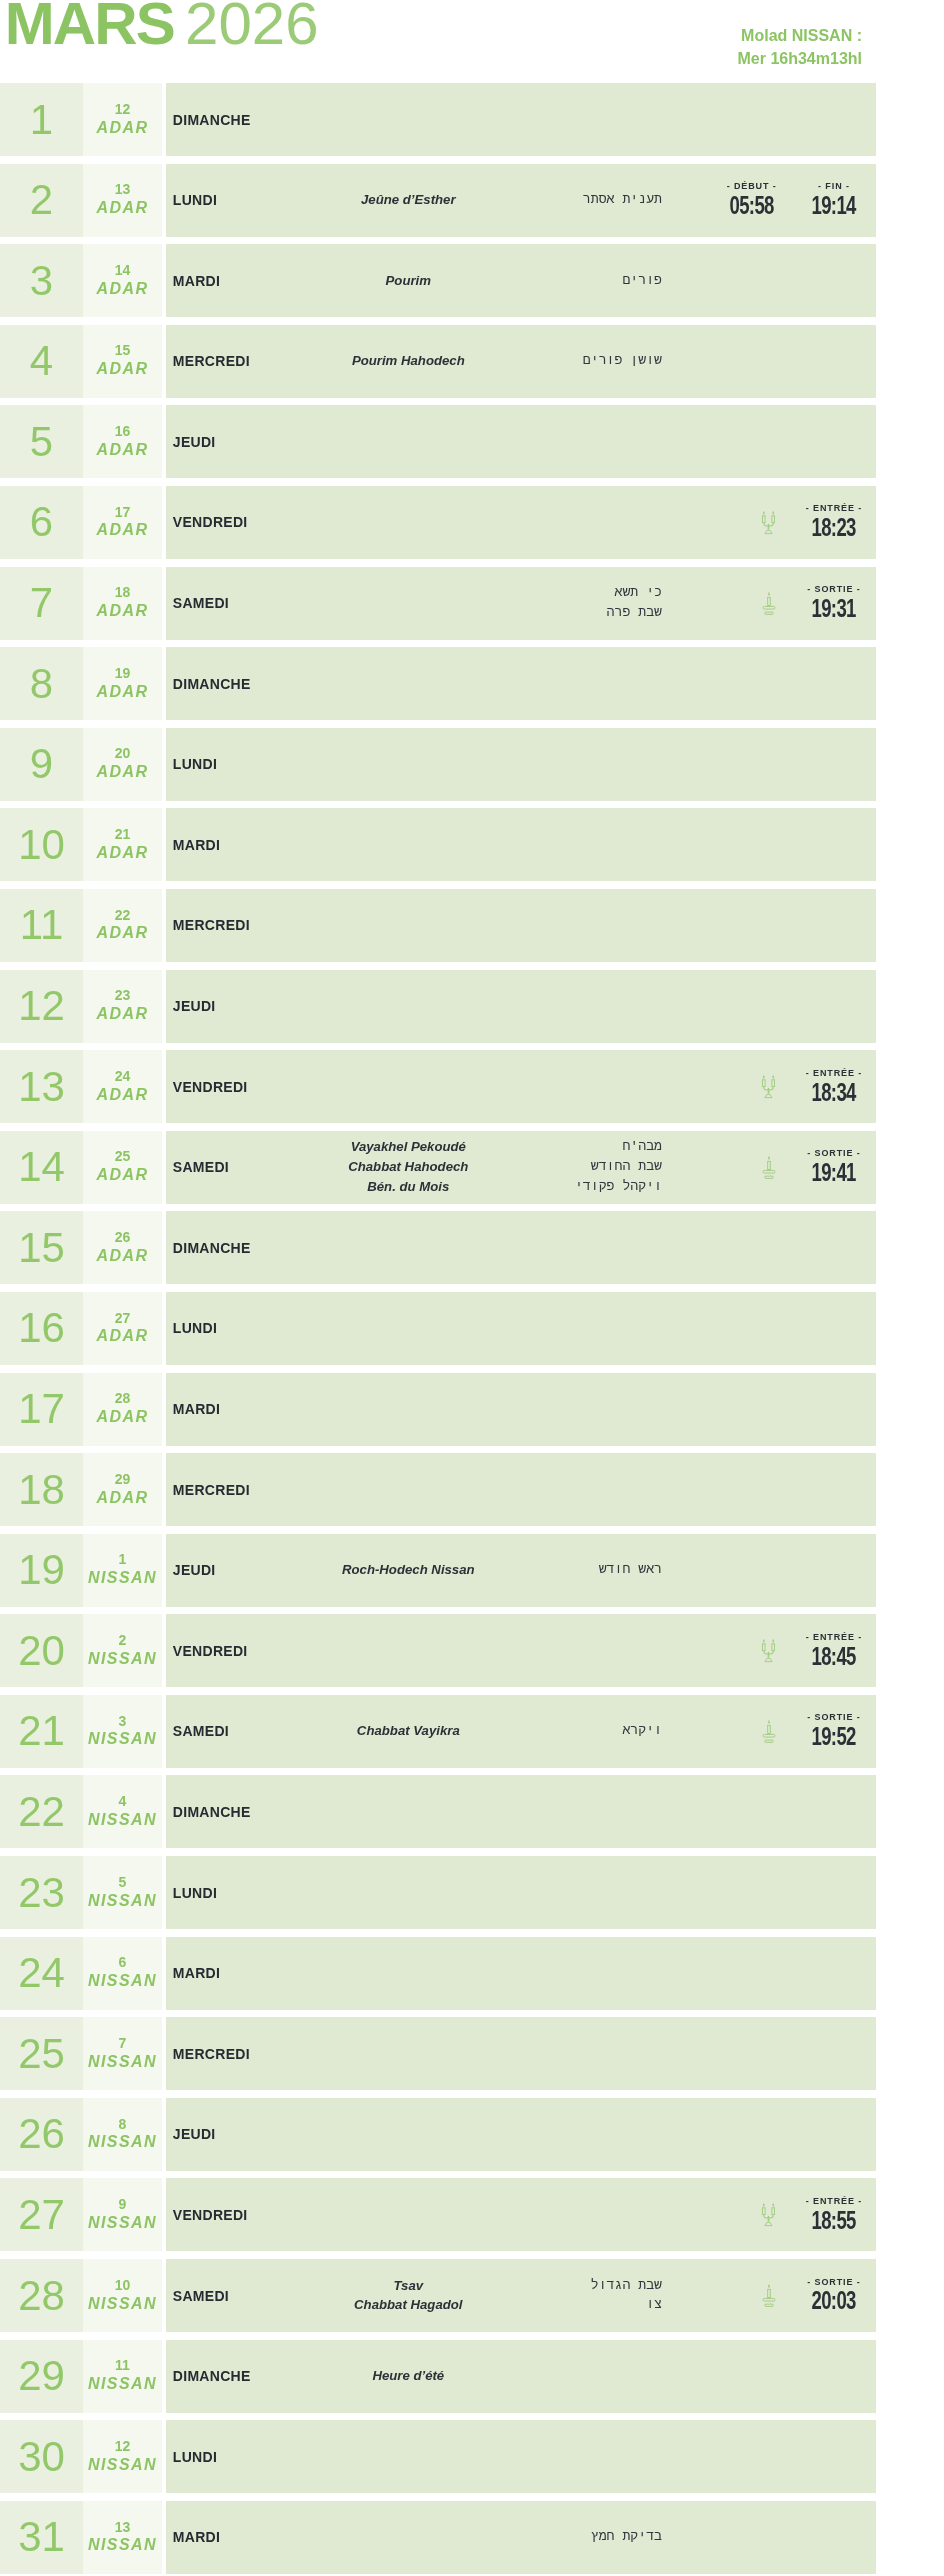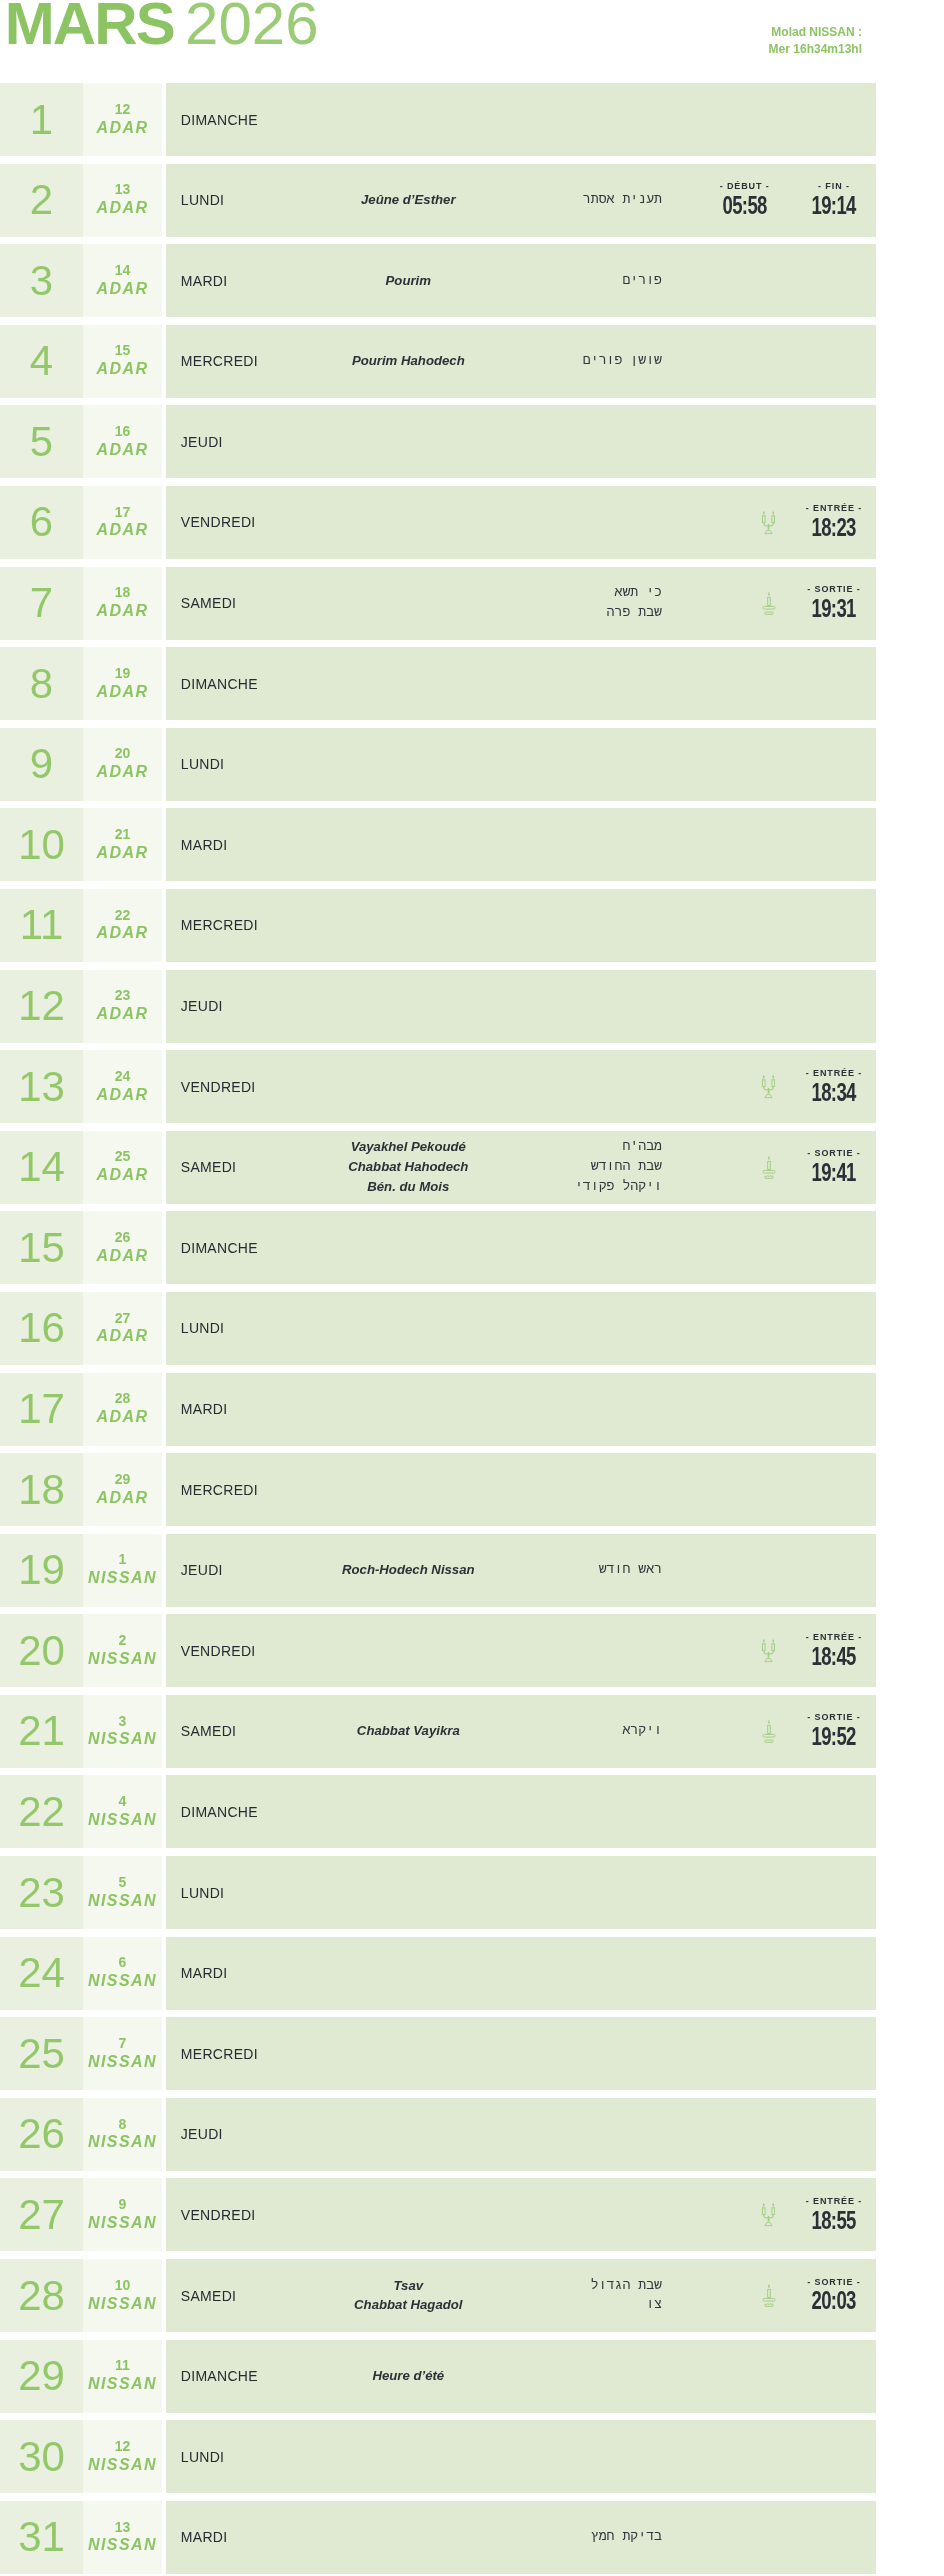--- a/index.html
+++ b/index.html
@@ -6,42 +6,42 @@
   .page{
     position:relative;width:876px;height:2576px;overflow:hidden;
     font-family:"Liberation Sans",sans-serif;background:#ffffff;
   }
   
   .header{position:relative;height:83px;background:#ffffff;}
   .title{position:absolute;left:4.7px;top:-7.6px;line-height:1.05;white-space:nowrap;}
   .title .month{font-size:60px;font-weight:700;letter-spacing:-1.9px;color:#8cc463;}
   .title .year{font-size:60px;font-weight:300;letter-spacing:0px;color:#9ccb78;margin-left:11.3px;}
   .molad{position:absolute;right:14px;top:23.6px;text-align:right;
-         color:#8cc463;font-weight:700;font-size:12px;line-height:1.45;}
+         color:#8cc463;font-weight:700;font-size:16px;line-height:1.45;}
   
   .rows{position:relative;}
   .row{display:flex;height:73px;margin-bottom:7.6px;}
   .numbox{width:83px;background:#eaf0df;display:flex;align-items:center;justify-content:center;flex:none;}
   .numbox .n{font-size:42px;line-height:1;color:#92c86a;font-weight:400;}
   .hdatebox{width:79px;background:#f5f8ef;flex:none;display:flex;flex-direction:column;
             align-items:center;justify-content:center;color:#8cc463;font-weight:700;}
   .hdnum{font-size:14px;line-height:1.2;}
   .hdmon{font-size:16px;letter-spacing:1.4px;line-height:1.3;font-style:italic;}
   .gapcol{width:3.8px;background:#ffffff;flex:none;}
   .band{flex:1;background:#e0e9d2;position:relative;}
-  .weekday{position:absolute;left:15px;top:50%;transform:translateY(-50%);
-           font-size:14px;font-weight:400;letter-spacing:0.3px;color:#262b32;white-space:nowrap;}
+  .weekday{position:absolute;left:7px;top:50%;transform:translateY(-50%);
+           font-size:14px;font-weight:700;letter-spacing:0.3px;color:#262b32;white-space:nowrap;}
   .events{position:absolute;left:115px;top:50%;transform:translateY(-50%);
           width:255px;font-style:italic;font-weight:700;font-size:13.2px;color:#2c3138;line-height:1.5;text-align:center;}
   .hebrew{position:absolute;right:214px;top:50%;transform:translateY(-50%);
           direction:rtl;text-align:right;font-family:Liberation Mono, monospace;
           font-size:13.2px;color:#30363d;line-height:1.5;white-space:nowrap;}
   .candle{position:absolute;right:95px;top:50%;transform:translateY(-50%);
           width:24.6px;height:26.5px;display:flex;align-items:center;justify-content:center;}
-  .times{position:absolute;right:10.4px;top:50%;transform:translateY(-50%);display:flex;gap:26px;}
+  .times{position:absolute;right:10.4px;top:50%;transform:translateY(-50%);display:flex;gap:19px;}
   .tblock{min-width:62px;text-align:center;}
   .tlabel{font-size:9px;font-weight:700;letter-spacing:0.9px;color:#2b3037;white-space:nowrap;}
   .tvalue{display:inline-block;font-size:26.5px;font-weight:700;color:#2b3037;
           transform:scaleX(.7);transform-origin:50% 50%;letter-spacing:-0.9px;line-height:1.05;margin-top:0.9px;}
 </style>
 </head>
 <body>
 
 <div class="page">
   <div class="header">

